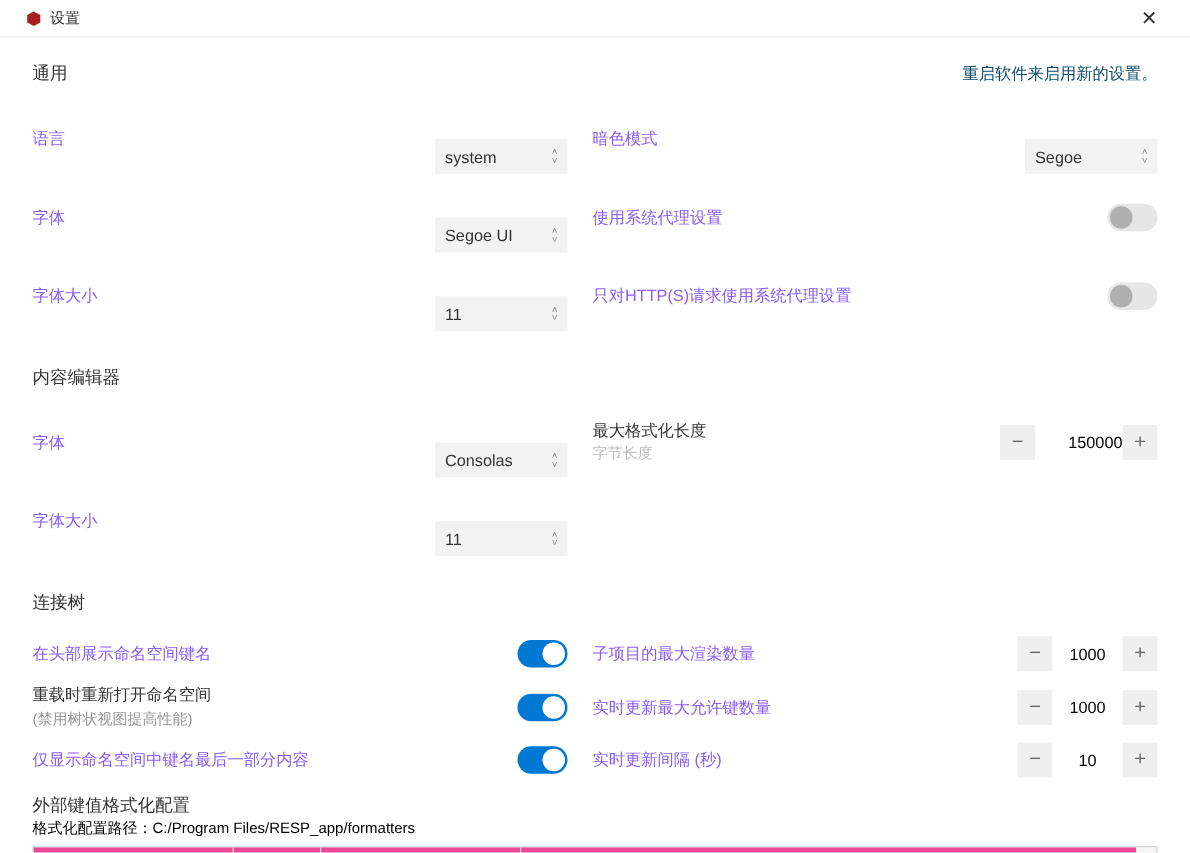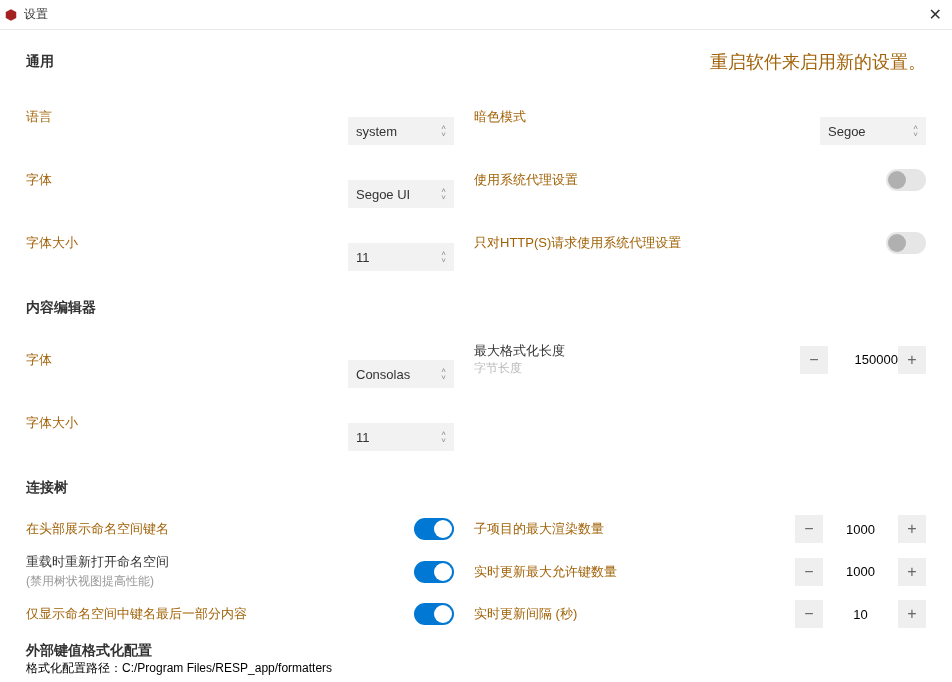--- a/index.html
+++ b/index.html
@@ -9,21 +9,21 @@
   color: #333;
   background: #fff;
   width: 952px;
   height: 682px;
   overflow: hidden;
 }
 .titlebar {
   display: flex;
   align-items: center;
   height: 30px;
-  padding: 0 4px;
+  padding: 0 20px;
   border-bottom: 1px solid #e8e8e8;
 }
 .titlebar .app-icon {
   width: 14px;
   height: 14px;
   margin-right: 6px;
 }
 .titlebar .title { flex: 1; font-size: 12px; }
 .titlebar .close-btn { font-size: 16px; cursor: pointer; padding: 0 6px; }
 
@@ -31,26 +31,26 @@
   padding: 20px 26px 12px 26px;
 }
 
 .section-header {
   display: flex;
   align-items: center;
   justify-content: space-between;
   margin-bottom: 14px;
 }
 .section-title {
-  font-weight: bold;
+  font-weight: normal;
   font-size: 14px;
 }
 .restart-hint {
-  color: #a16207;
-  font-size: 18px;
+  color: #0c4a6e;
+  font-size: 13px;
 }
 
 .row {
   display: flex;
   align-items: center;
   min-height: 36px;
   margin-bottom: 6px;
 }
 .col-left {
   width: 448px;
@@ -58,21 +58,21 @@
   align-items: center;
 }
 .col-right {
   flex: 1;
   display: flex;
   align-items: center;
 }
 .label {
   flex: 1;
   font-size: 13px;
-  color: #a16207;
+  color: #8b5cf6;
 }
 .sublabel {
   font-size: 12px;
   color: #999;
   margin-top: 2px;
 }
 .hint {
   font-size: 12px;
   color: #bbb;
 }
@@ -126,21 +126,21 @@
 .stepper button {
   width: 28px;
   height: 28px;
   background: #efefef;
   border: none;
   font-size: 16px;
   color: #666;
   cursor: pointer;
 }
 .stepper input {
-  width: 75px;
+  width: 56px;
   height: 28px;
   border: none;
   text-align: center;
   font-size: 13px;
   background: #fff;
 }
 .stepper.wide input { width: 70px; text-align: right; }
 
 .section-gap { height: 22px; }
 

